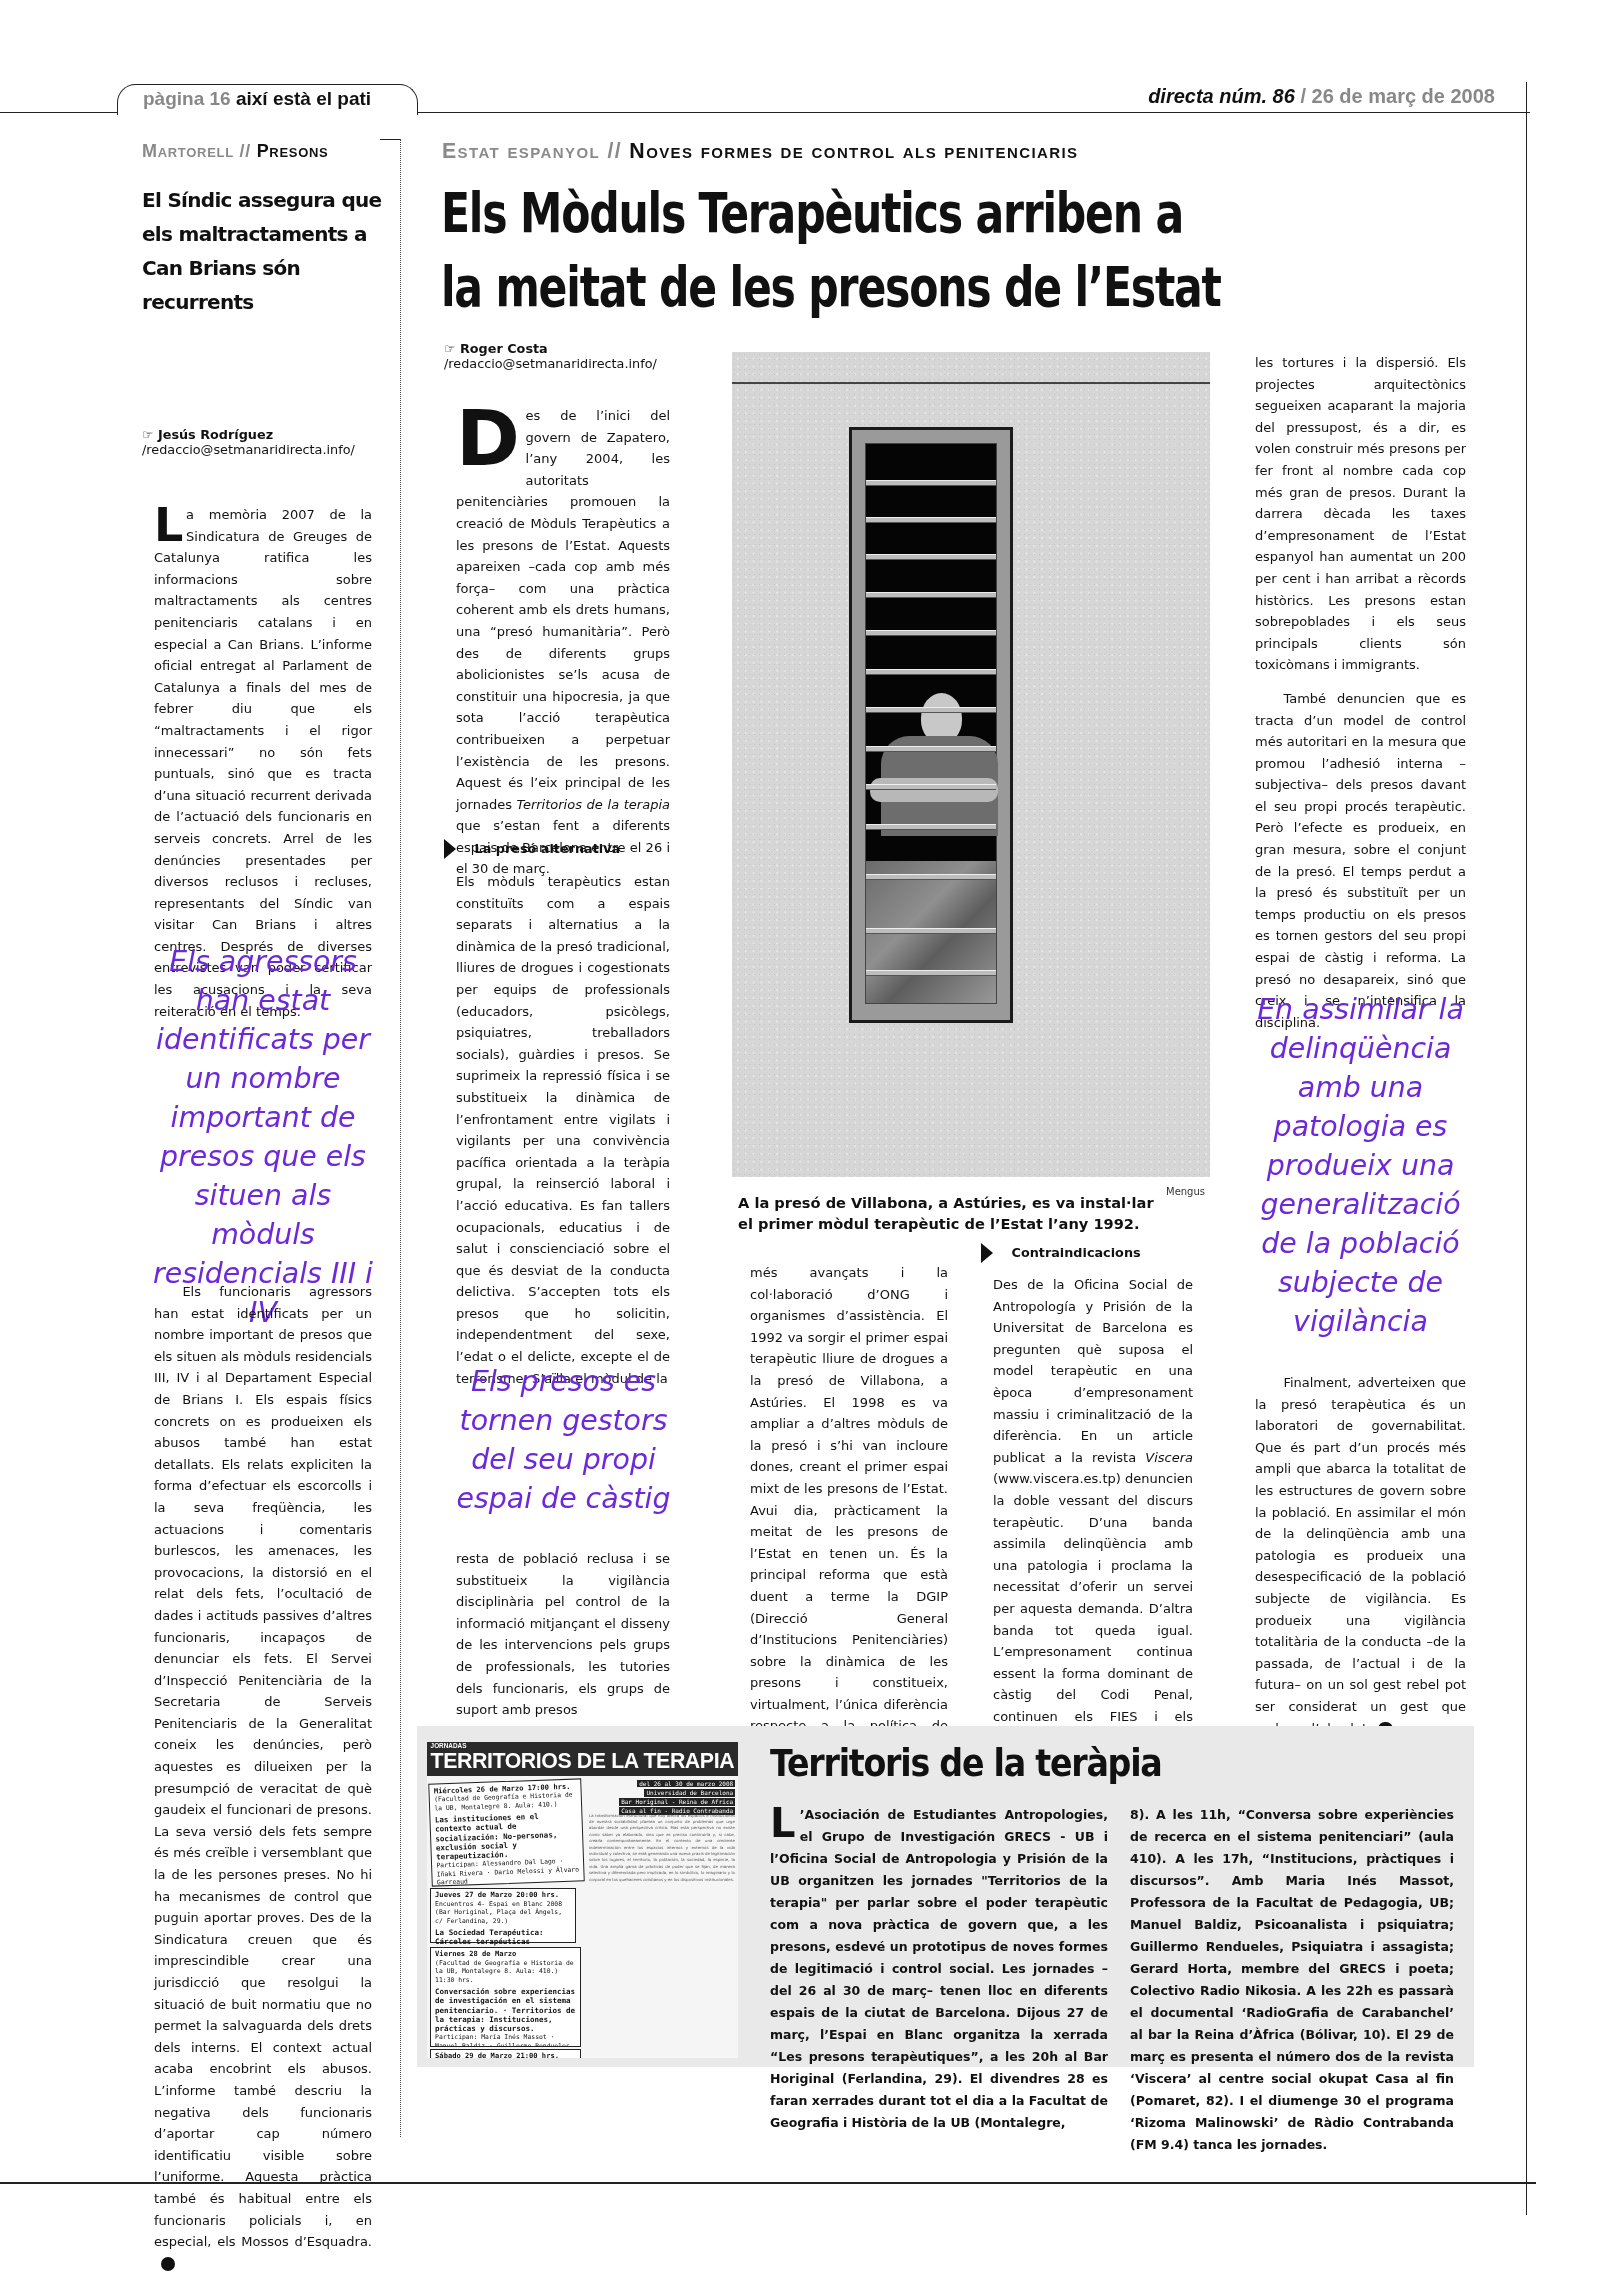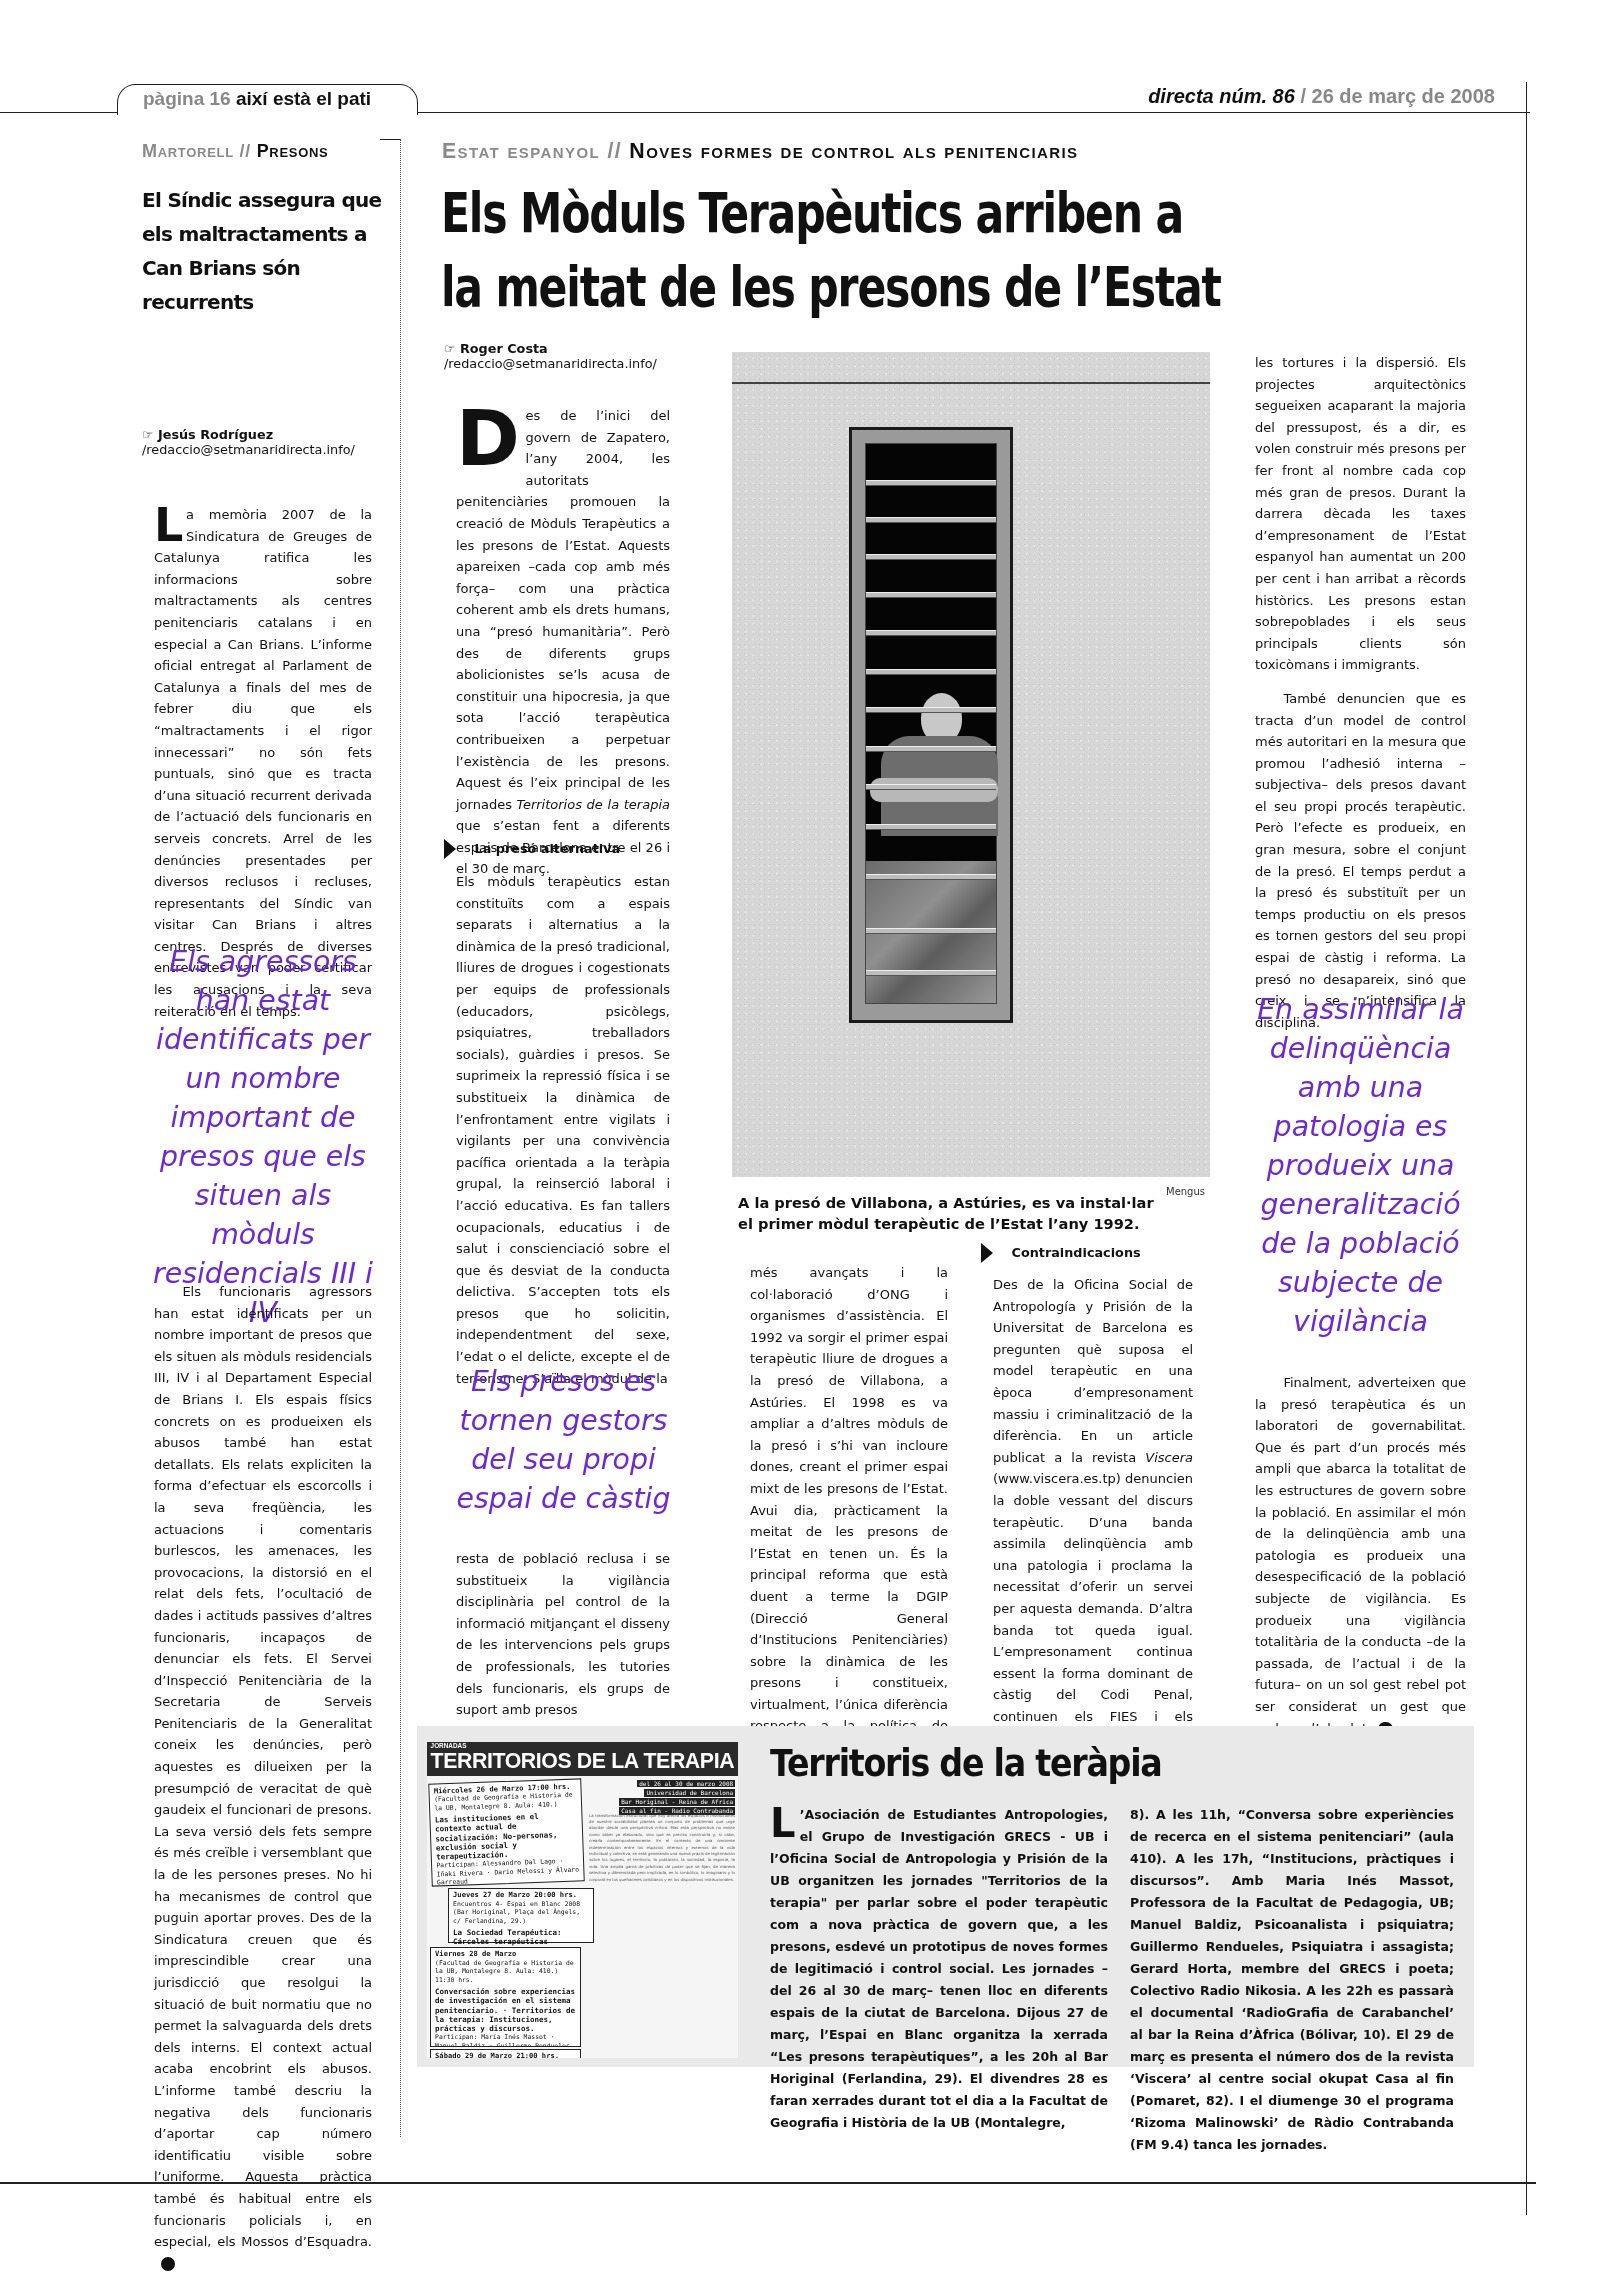--- a/index.html
+++ b/index.html
@@ -208,21 +208,21 @@
       <div>Universidad de Barcelona</div><br>
       <div>Bar Horiginal - Reina de Africa</div><br>
       <div>Casa al fin - Radio Contrabanda</div>
     </div>
     <div class="ticket" style="left:2.8px;top:39px;width:153px;height:103px;transform:rotate(-2deg);">
       <div class="t-title">Miércoles 26 de Marzo 17:00 hrs.</div>
       <div>(Facultad de Geografía e Historia de la UB, Montalegre 8. Aula: 410.)</div>
       <div class="t-big">Las instituciones en el contexto actual de socialización: No-personas, exclusión social y terapeutización.</div>
       <div>Participan: Alessandro Dal Lago · Iñaki Rivera · Dario Melossi y Álvaro Garreaud</div>
     </div>
-    <div class="ticket" style="left:2.8px;top:146px;width:146px;height:55px;margin-left:18px;">
+    <div class="ticket" style="left:2.8px;top:146px;width:146px;height:55px;">
       <div class="t-title">Jueves 27 de Marzo 20:00 hrs.</div>
       <div>Encuentros 4- Espai en Blanc 2008 (Bar Horiginal, Plaça del Àngels, c/ Ferlandina, 29.)</div>
       <div class="t-big">La Sociedad Terapéutica: Cárceles terapéuticas</div>
     </div>
     <div class="ticket" style="left:2.8px;top:205px;width:151px;height:100px;overflow:hidden;">
       <div class="t-title">Viernes 28 de Marzo</div>
       <div>(Facultad de Geografía e Historia de la UB, Montalegre 8. Aula: 410.) 11:30 hrs.</div>
       <div class="t-big">Conversación sobre experiencias de investigación en el sistema penitenciario. · Territorios de la terapia: Instituciones, prácticas y discursos.</div>
       <div>Participan: María Inés Massot · Manuel Baldiz · Guillermo Rendueles · Gerard Horta · Colectivo Radio Nikosia · 22:00 hrs. Documental: RAdio-Grafía de Carabanchel</div>
     </div>

